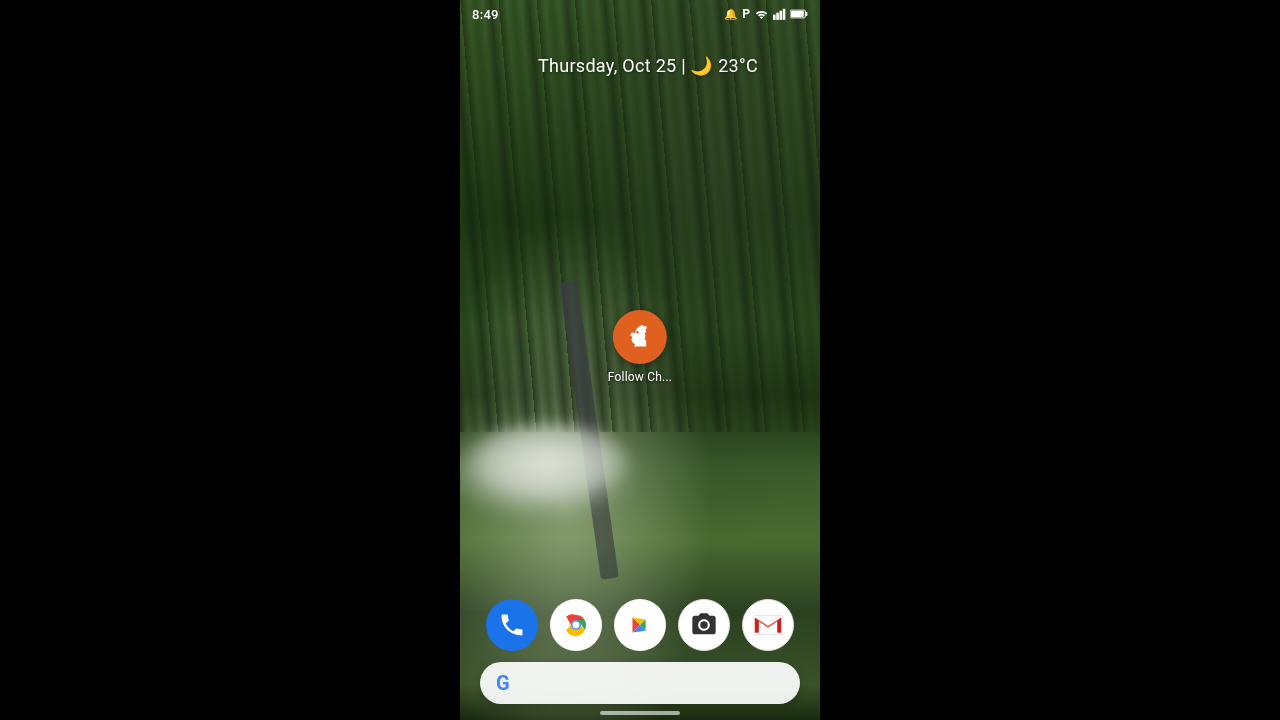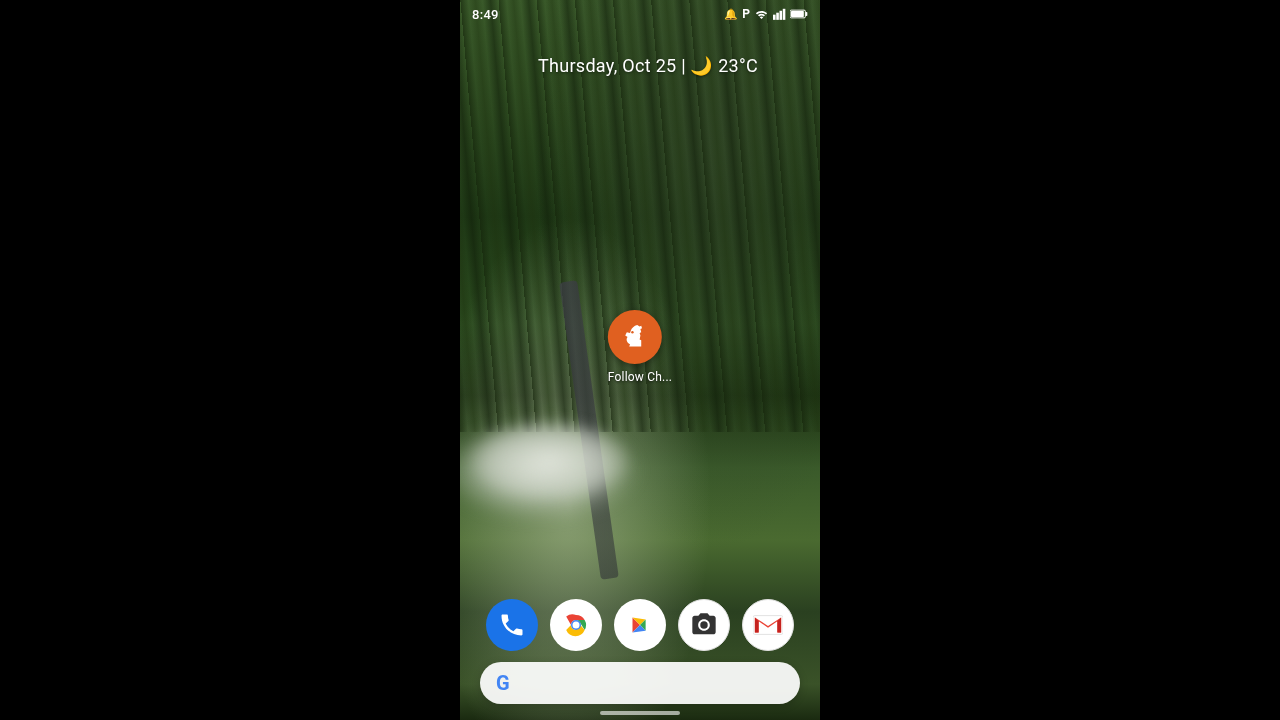--- a/index.html
+++ b/index.html
@@ -147,21 +147,21 @@
     }
 
     
     .app-icon-area {
       position: absolute;
       top: 310px;
       left: 50%;
       transform: translateX(-50%);
       display: flex;
       flex-direction: column;
-      align-items: flex-start;
+      align-items: center;
       gap: 6px;
       z-index: 10;
     }
 
     .app-icon {
       width: 54px;
       height: 54px;
       border-radius: 50%;
       background: #e06020;
       display: flex;

